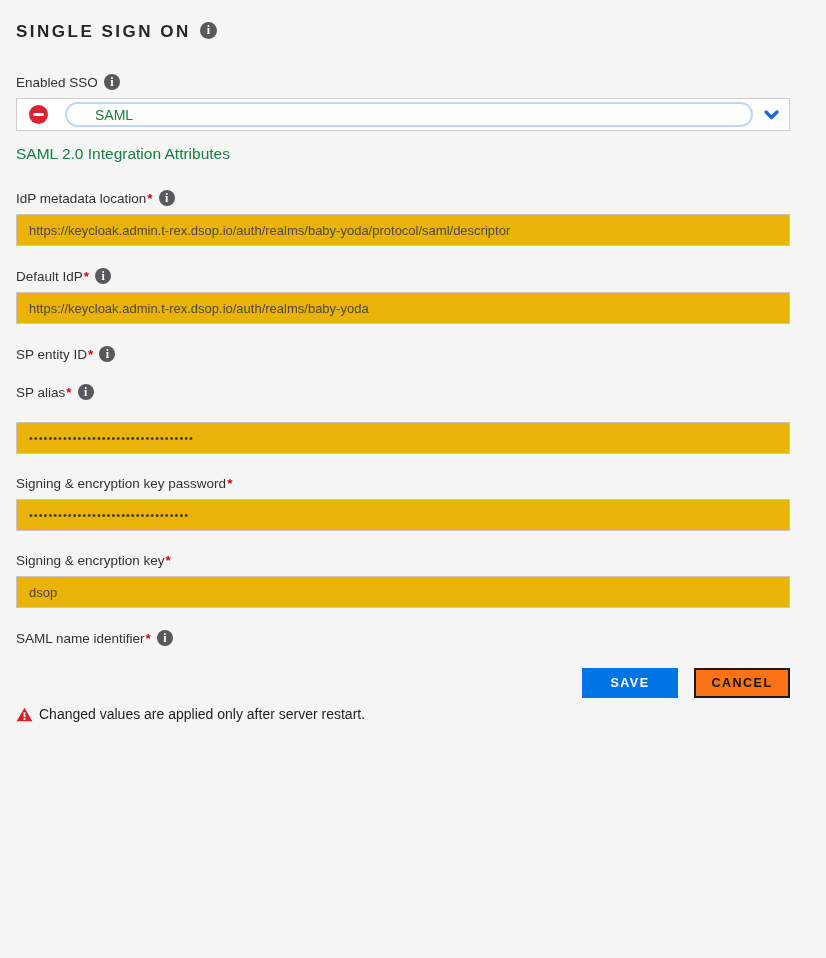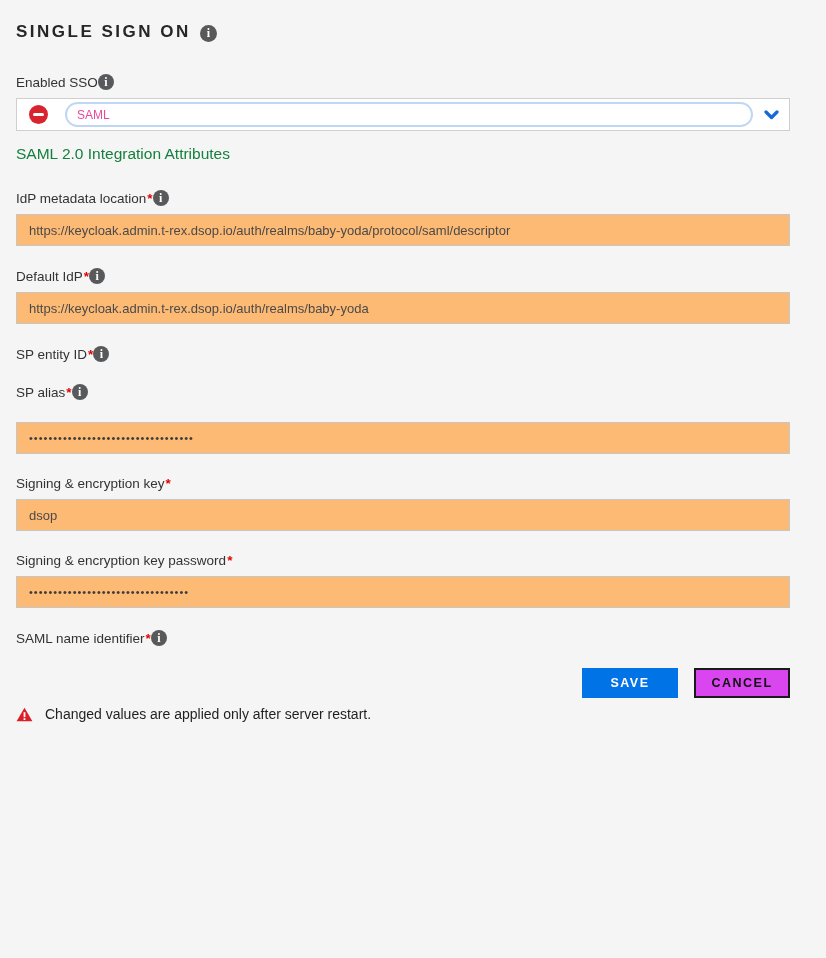--- a/index.html
+++ b/index.html
@@ -6,38 +6,38 @@
   html, body { width: 826px; }
   body {
     background: #f5f5f6;
     font-family: "Liberation Sans", sans-serif;
     color: #333;
     padding: 22px 0 14px 16px;
   }
   .page { width: 774px; }
 
   
-  .title-row { display: flex; align-items: flex-end; gap: 9px; margin-bottom: 32px; }
+  .title-row { display: flex; align-items: flex-start; gap: 9px; margin-bottom: 32px; }
   .page-title {
     font-size: 17px; font-weight: 600; letter-spacing: 2.5px;
     color: #262626; text-transform: uppercase;
   }
 
   
   .info-icon {
     width: 16px; height: 16px; border-radius: 50%;
     background: #58595b; color: #fff;
     font-family: "Liberation Serif", serif; font-weight: 700; font-style: normal;
     font-size: 12px; line-height: 16px; text-align: center;
     display: inline-block; flex: 0 0 auto; cursor: pointer;
   }
   .title-row .info-icon { width: 17px; height: 17px; line-height: 17px; }
 
   
-  .label-row { display: flex; align-items: center; margin-bottom: 8px; }
+  .label-row { display: flex; align-items: center; gap: 6px; margin-bottom: 8px; }
   .field-label { font-size: 13.5px; color: #333; }
   .req { color: #e20000; font-weight: 700; margin-left: 1px; }
 
   
   .sso-select {
     width: 774px; height: 33px; background: #fff;
     border: 1px solid #cfcfcf;
     display: flex; align-items: center;
     padding: 0 10px 0 12px;
     margin-bottom: 14px;
@@ -50,52 +50,52 @@
   .block-icon::after {
     content: ""; position: absolute; left: 4px; top: 8px;
     width: 11px; height: 3px; border-radius: 1.5px; background: #fff;
   }
   .sso-inner {
     flex: 1; height: 25px; margin-left: 17px;
     border: 2px solid #bfd7f3; border-radius: 13px;
     display: flex; align-items: center; padding-left: 10px;
     background: #fff;
   }
-  .sso-value { color: #ec4899; font-size: 12px; }
+  .sso-value { color: #15803d; font-size: 14px; margin-left: 18px; }
   .chevron-down { margin-left: 11px; flex: 0 0 auto; display: flex; cursor: pointer; }
 
   
   .section-header { font-size: 15.5px; font-weight: 400; color: #15803d; margin: 0 0 27px 0; }
 
   
   .field { margin-bottom: 22px; }
   .text-input {
     width: 774px; height: 32px;
-    border: 1px solid #c6c6c6; background: #fdba74;
+    border: 1px solid #c6c6c6; background: #eab308;
     font-family: "Liberation Sans", sans-serif;
     font-size: 13px; color: #4a4a4a;
     padding: 0 12px; outline: none;
   }
   .text-input.password { font-size: 11px; letter-spacing: 1px; color: #3c3c3c; }
 
   
   .actions {
     display: flex; justify-content: flex-end; gap: 16px;
     margin-top: 17px; margin-bottom: 8px;
   }
   .btn {
     width: 96px; height: 30px; font-family: "Liberation Sans", sans-serif;
     font-size: 12.5px; font-weight: 700; letter-spacing: 1.5px;
     cursor: pointer; text-transform: uppercase;
   }
   .btn-save { background: #0073e7; color: #fff; border: none; }
-  .btn-cancel { background: #d946ef; color: #111; border: 2px solid #1a1a1a; text-align: center; }
+  .btn-cancel { background: #f97316; color: #111; border: 2px solid #1a1a1a; text-align: center; }
 
   
-  .warning-row { display: flex; align-items: center; gap: 12px; }
+  .warning-row { display: flex; align-items: center; gap: 6px; }
   .warning-text { font-size: 14px; color: #1f1f1f; }
 </style>
 </head>
 <body>
 
 <div class="page">
 
   <div class="title-row">
     <h1 class="page-title">SINGLE SIGN ON</h1>
     <span class="info-icon">i</span>
@@ -132,25 +132,25 @@
       <div class="field"><div class="label-row">
           <span class="field-label">SP entity ID<span class="req">*</span></span>
           <span class="info-icon">i</span>
         </div></div>
       <div class="field"><div class="label-row">
           <span class="field-label">SP alias<span class="req">*</span></span>
           <span class="info-icon">i</span>
         </div></div>
       <div class="field"><input type="text" class="text-input password" value="••••••••••••••••••••••••••••••••••" style=""></div>
       <div class="field"><div class="label-row">
+          <span class="field-label">Signing &amp; encryption key password<span class="req">*</span></span>
+        </div><input type="text" class="text-input password" value="•••••••••••••••••••••••••••••••••" style=""></div>
+      <div class="field"><div class="label-row">
           <span class="field-label">Signing &amp; encryption key<span class="req">*</span></span>
         </div><input type="text" class="text-input" value="dsop" style=""></div>
-      <div class="field"><div class="label-row">
-          <span class="field-label">Signing &amp; encryption key password<span class="req">*</span></span>
-        </div><input type="text" class="text-input password" value="•••••••••••••••••••••••••••••••••" style=""></div>
       <div class="field"><div class="label-row">
           <span class="field-label">SAML name identifier<span class="req">*</span></span>
           <span class="info-icon">i</span>
         </div></div>
     </div>
 
   <div class="actions">
     <button class="btn btn-save">SAVE</button>
     <button class="btn btn-cancel">CANCEL</button>
   </div>

